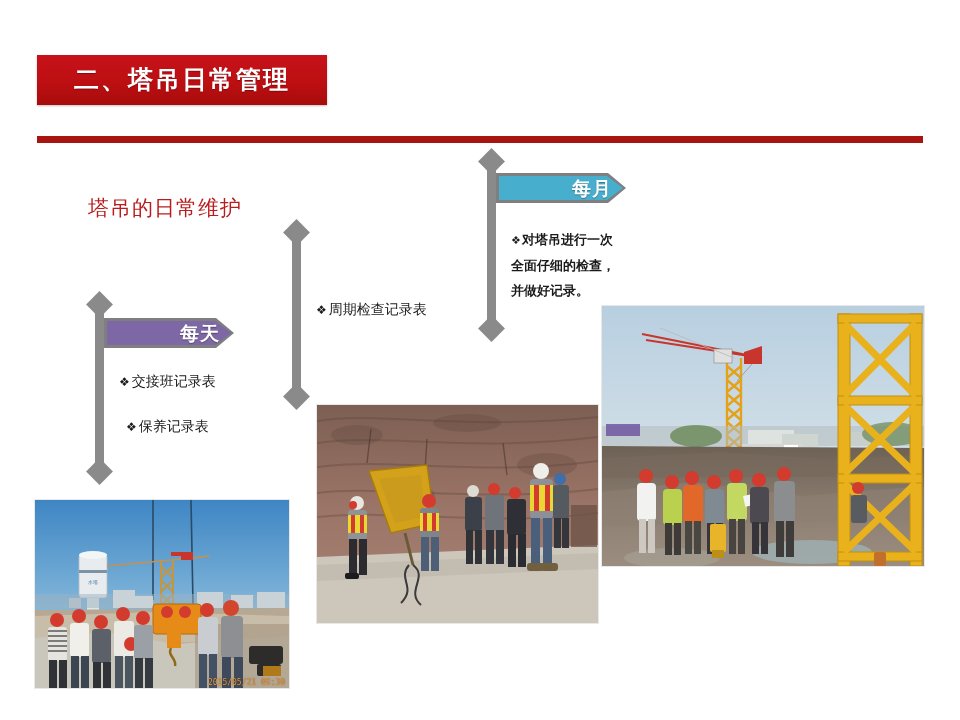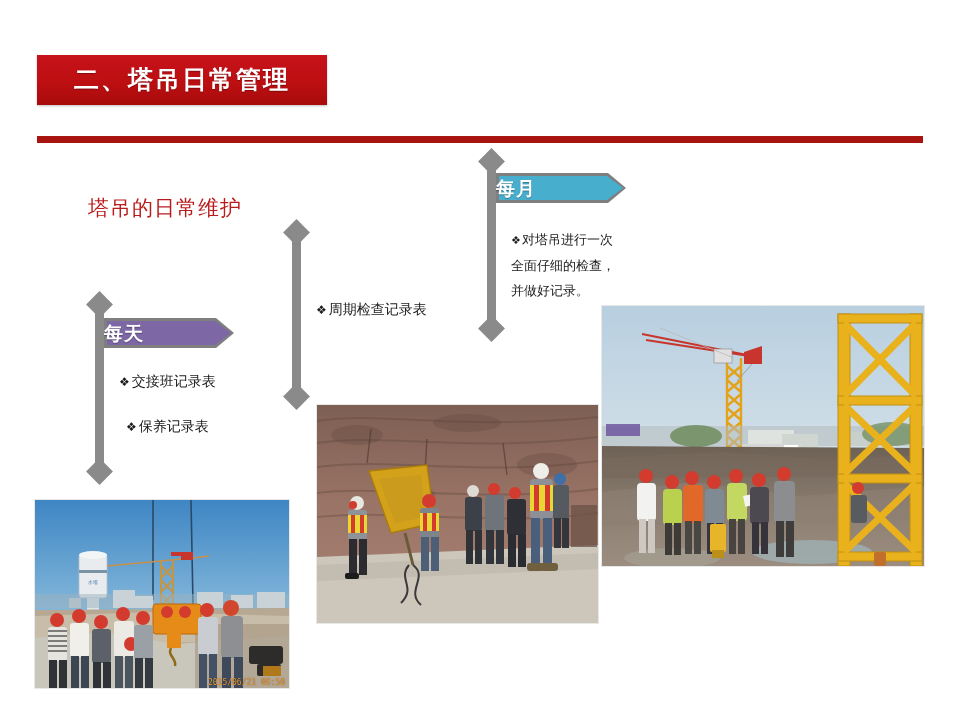--- a/index.html
+++ b/index.html
@@ -102,21 +102,21 @@
     left: 3px; top: 3px;
     width: calc(100% - 6px); height: calc(100% - 6px);
     clip-path: polygon(0 0, calc(100% - 16px) 0, 100% 50%, calc(100% - 16px) 100%, 0 100%);
   }
   .banner-label {
     position: absolute;
     left: 0; top: 0;
     width: calc(100% - 14px);
     height: 30px;
     line-height: 30px;
-    text-align: left;
+    text-align: right;
     color: #ffffff;
     font-weight: bold;
     font-size: 19px;
     font-family: "DejaVu Sans", "Liberation Sans", sans-serif;
     text-shadow: 0 1px 1px rgba(0,0,0,0.30);
     letter-spacing: 1px;
   }
 
   .bullets {
     position: absolute;
@@ -130,20 +130,21 @@
     line-height: 30px;
   }
   .bullet-line .bmark {
     font-size: 12px;
     margin-right: 2px;
   }
   .plain-line {
     white-space: nowrap;
     font-size: 13px;
     line-height: 25px;
+    font-weight: bold;
   }
   .plain-line .bmark {
     font-size: 11px;
     margin-right: 1px;
   }
 
   
   .photo {
     position: absolute;
     overflow: hidden;
@@ -534,16 +535,16 @@
       </g>
 
       <g fill="#2e2c2a">
         <rect x="214" y="146" width="34" height="18" rx="3"></rect>
         <rect x="222" y="164" width="24" height="12" rx="2"></rect>
       </g>
       <rect x="228" y="166" width="18" height="10" fill="#b07a1a"></rect>
       </svg>
       <div></div>
 
-    <div class="stamp">2015/06/21 09:50</div>
+    <div class="stamp">2015/05/21 09:30</div>
   </div>
 
 </div>
 
 </body></html>

